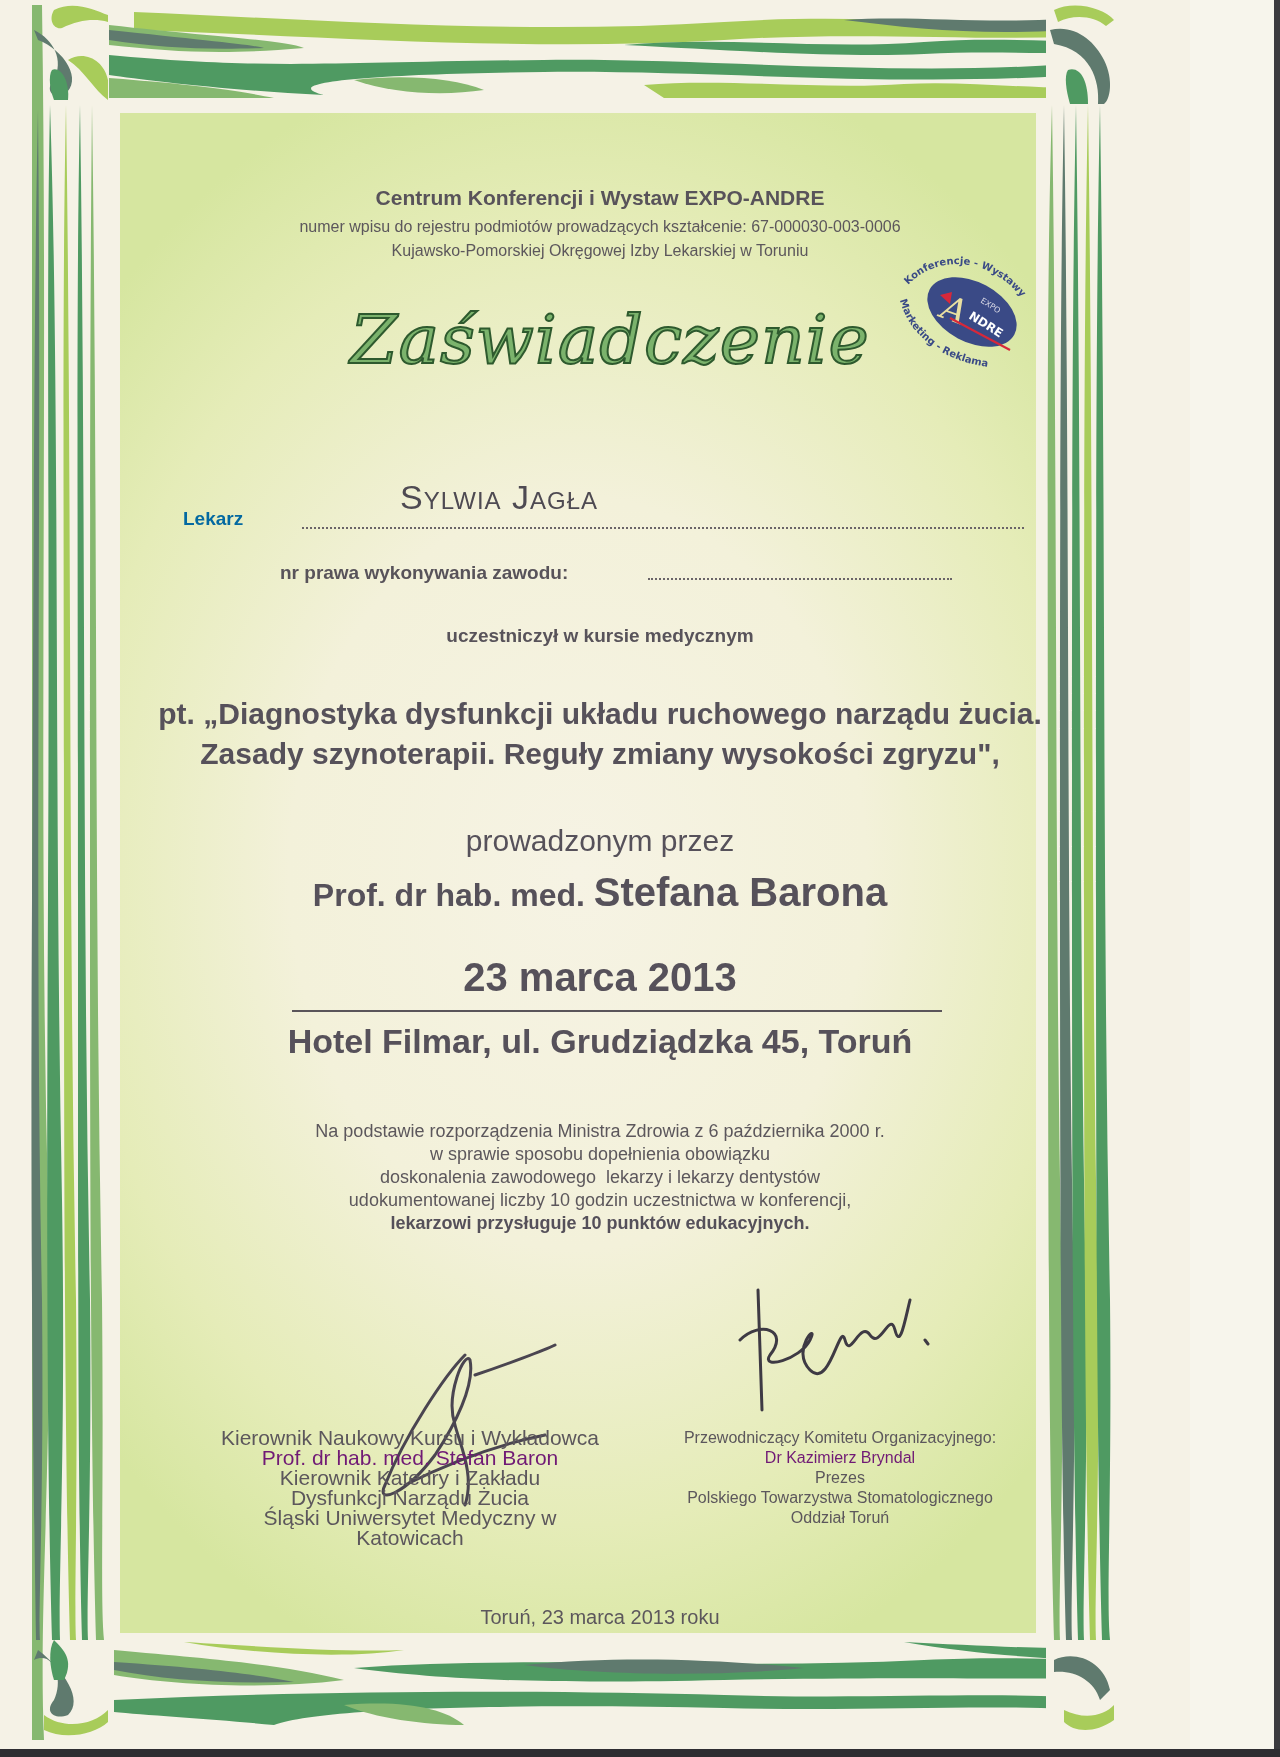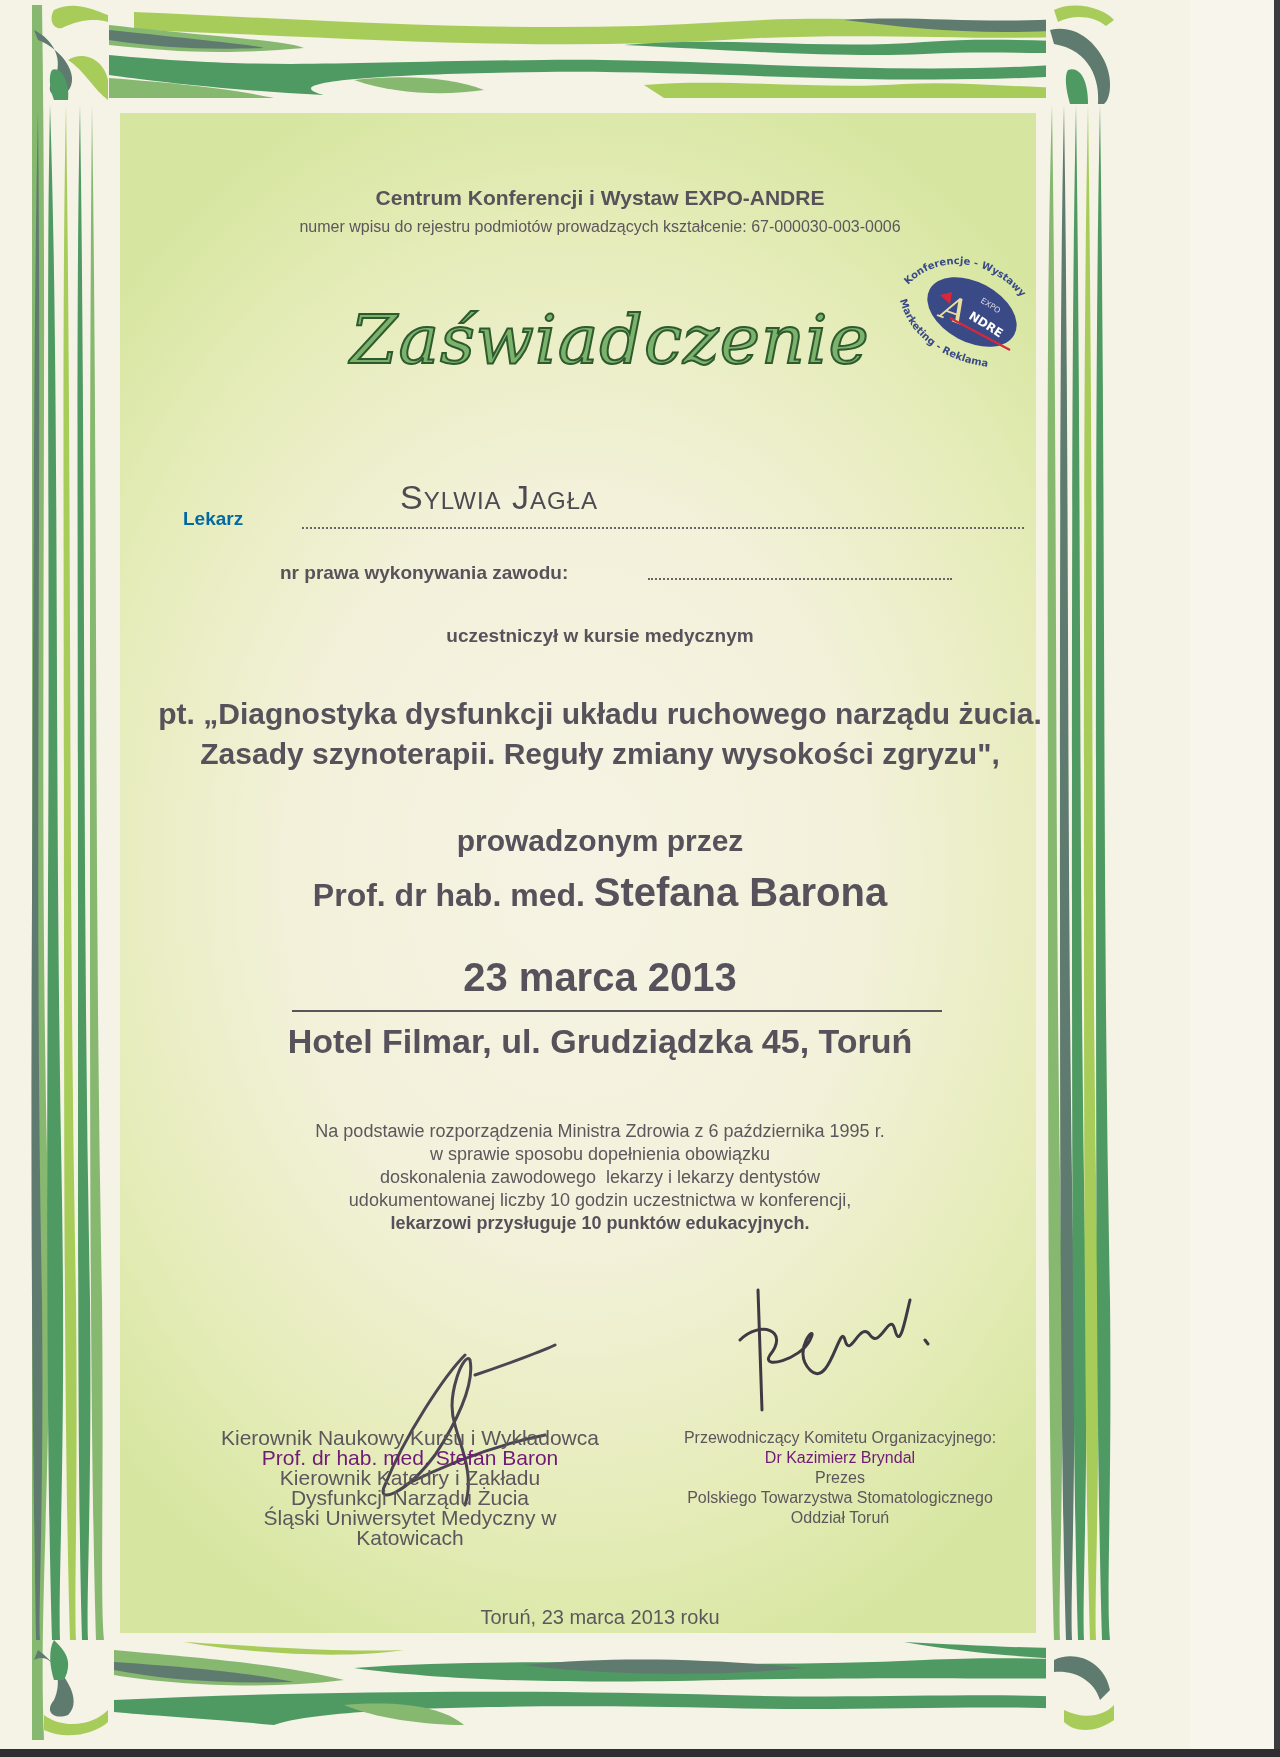--- a/index.html
+++ b/index.html
@@ -40,21 +40,21 @@
     .name { position: absolute; left: 400px; top: 478px; font-size: 34px; color: #4e4a52; letter-spacing: 1px; font-variant: small-caps; }
     .dots1 { position: absolute; left: 302px; top: 527px; width: 722px; border-bottom: 2px dotted #6a6468; }
 
     .license-row { position: absolute; left: 280px; top: 562px; font-size: 19px; font-weight: bold; color: #58535a; }
     .dots2 { position: absolute; left: 648px; top: 578px; width: 304px; border-bottom: 2px dotted #6a6468; }
 
     .participated { top: 625px; font-size: 19px; font-weight: bold; color: #58535a; }
 
     .course { top: 694px; font-size: 30px; font-weight: bold; color: #56515a; line-height: 40px; }
 
-    .led { top: 824px; font-size: 30px; font-weight: bold; color: #56515a; }
+    .led { top: 824px; font-size: 30px; font-weight: normal; color: #56515a; }
     .lecturer { top: 870px; font-size: 32px; font-weight: bold; color: #56515a; }
     .lecturer .big { font-size: 40px; }
 
     .date { top: 955px; font-size: 40px; font-weight: bold; color: #56515a; }
     .rule { position: absolute; left: 292px; top: 1010px; width: 650px; border-top: 2px solid #5a555a; }
     .venue { top: 1022px; font-size: 34px; font-weight: bold; color: #56515a; }
 
     .legal { top: 1120px; font-size: 18px; color: #5c575c; line-height: 23px; }
     .legal .bold { font-weight: bold; color: #55505a; }
 
@@ -136,20 +136,21 @@
 
   <div class="right-edge">
       <div class="bar"></div>
     </div>
   <div class="bottom-edge"></div>
 
   <div class="content">
 
     <div class="center org-title">Centrum Konferencji i Wystaw EXPO-ANDRE</div>
     <div class="center org-line org-reg">numer wpisu do rejestru podmiotów prowadzących kształcenie: 67-000030-003-0006</div>
+    <div class="center org-line org-chamber">Kujawsko-Pomorskiej Okręgowej Izby Lekarskiej w Toruniu</div>
 
     <svg class="logo" viewBox="0 0 160 150">
       <defs>
         <path id="arcTop" d="M18 45 C50 10 120 15 150 90"></path>
         <path id="arcBottom" d="M10 60 C20 100 60 125 110 128"></path>
       </defs>
       <ellipse cx="82" cy="72" rx="48" ry="30" transform="rotate(28 82 72)" fill="#3a4a86"></ellipse>
       <path d="M50 55 L62 52 L60 64 Z" fill="#d8283a"></path>
       <text x="52" y="80" font-family="DejaVu Serif, serif" font-size="34" font-style="italic" fill="#e9dfa0" transform="rotate(20 60 70)">A</text>
       <text x="90" y="62" font-family="DejaVu Sans, sans-serif" font-size="8" fill="#d9d9e6" transform="rotate(32 90 62)">EXPO</text>
@@ -185,21 +186,21 @@
     <div class="center lecturer">
       <span>Prof. dr hab. med.</span>
       <span class="big">Stefana Barona</span>
     </div>
 
     <div class="center date">23 marca 2013</div>
     <div class="rule"></div>
     <div class="center venue">Hotel Filmar, ul. Grudziądzka 45, Toruń</div>
 
     <div class="center legal">
-      <div>Na podstawie rozporządzenia Ministra Zdrowia z 6 października 1995 r.</div>
+      <div>Na podstawie rozporządzenia Ministra Zdrowia z 6 października 2000 r.</div>
       <div>w sprawie sposobu dopełnienia obowiązku</div>
       <div style="white-space:pre">doskonalenia zawodowego  lekarzy i lekarzy dentystów</div>
       <div>udokumentowanej liczby 10 godzin uczestnictwa w konferencji,</div>
       <div class="bold">lekarzowi przysługuje 10 punktów edukacyjnych.</div>
     </div>
 
     <svg class="signature-svg" style="left:345px;top:1335px;width:230px;height:180px;" viewBox="0 0 230 180">
       <path d="M120 20 C100 40 60 100 40 150 C30 170 60 160 90 120 C110 90 130 50 125 25 C120 15 100 60 110 90 C115 110 130 140 120 170 M130 40 C160 30 200 15 210 10 M60 150 C100 130 150 110 200 100" fill="none" stroke="#4a4550" stroke-width="3" stroke-linecap="round"></path>
     </svg>
 

